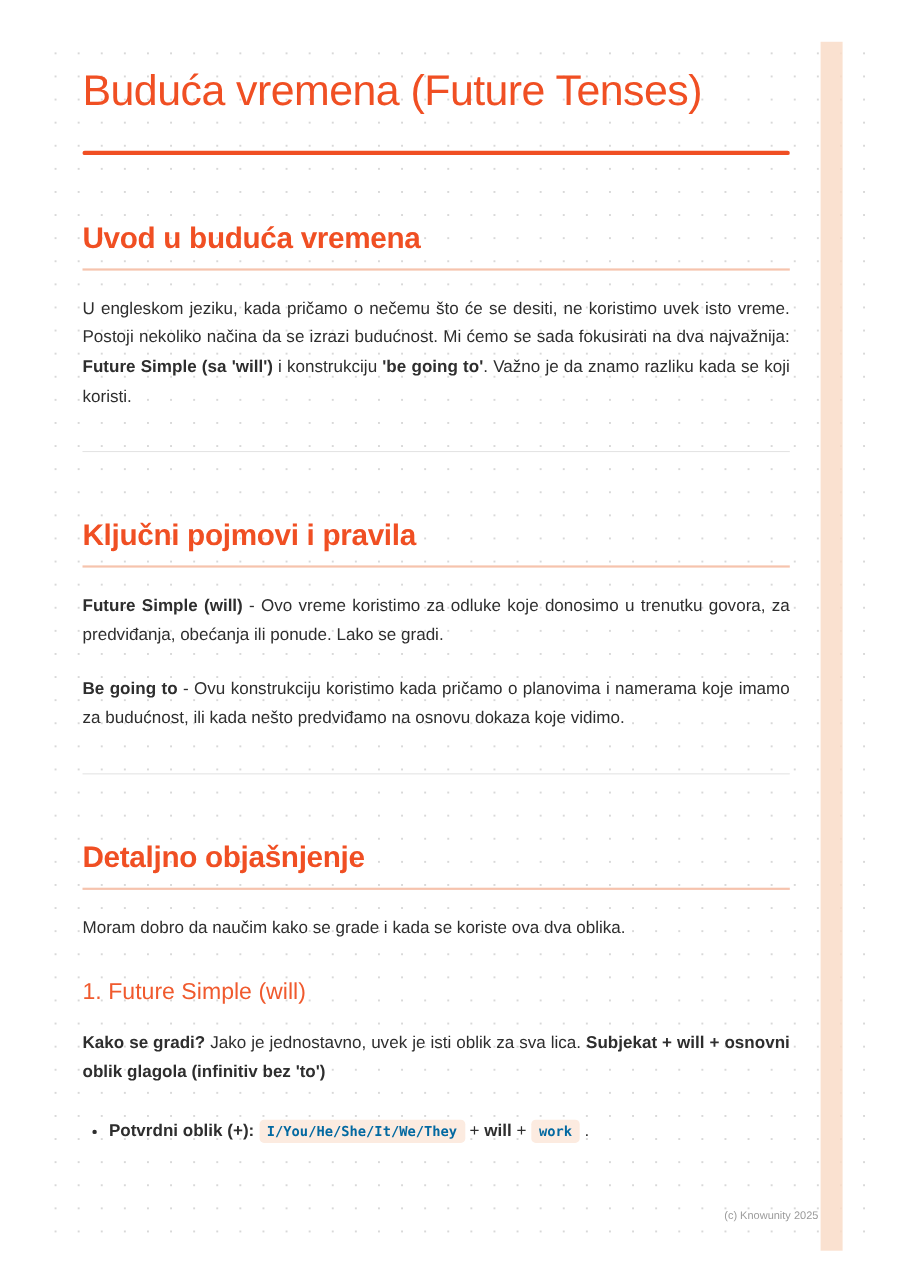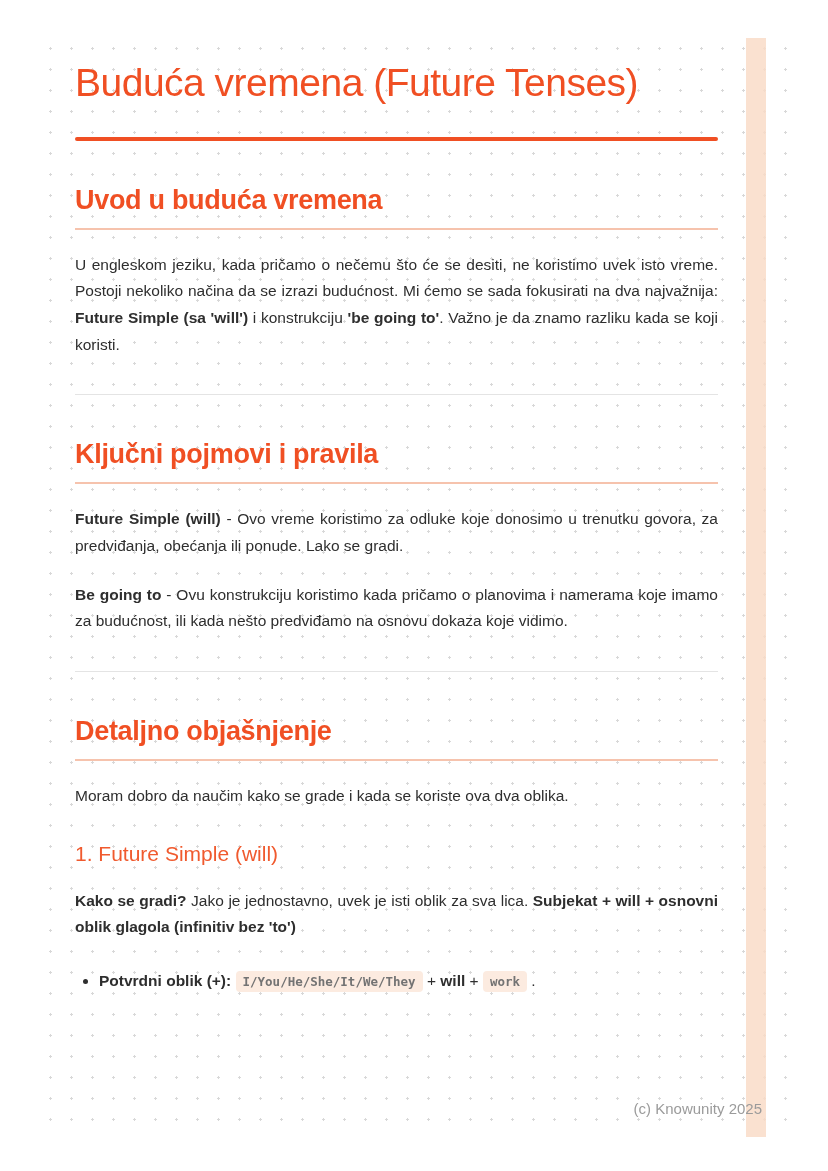--- a/index.html
+++ b/index.html
@@ -42,21 +42,21 @@
     height: 4px;
     background: #f04f23;
     border-radius: 2px;
     margin-top: 30px;
   }
   h2.section-heading {
     color: #f04f23;
     font-size: 27px;
     font-weight: bold;
     letter-spacing: -0.3px;
-    margin-top: 44px;
+    margin-top: 60px;
     padding-bottom: 12px;
     border-bottom: 2px solid #f6c3ad;
   }
   h3.sub-heading {
     color: #f05a2e;
     font-size: 21px;
     font-weight: normal;
     margin-top: 32px;
   }
   p.para {
@@ -69,21 +69,21 @@
     border: none;
     border-top: 1px solid #e4e4e4;
     margin-top: 36px;
   }
   .b { font-weight: bold; }
   .i { font-style: italic; }
   code.chip {
     font-family: "DejaVu Sans Mono", "Liberation Mono", monospace;
     font-size: 12.5px;
     font-weight: bold;
-    color: #737373;
+    color: #0369a1;
     background: #fcebe0;
     padding: 3px 7px;
     border-radius: 4px;
     white-space: nowrap;
   }
   ul.main-list {
     margin: 24px 0 0 4px;
     padding-left: 20px;
     list-style-type: disc;
   }
@@ -97,22 +97,22 @@
     list-style-type: circle;
   }
   ul.sub-list > li {
     font-size: 15.5px;
     line-height: 1.6;
     margin-bottom: 13px;
   }
   .footer-credit {
     position: absolute;
     top: 1100px;
-    right: 66px;
-    font-size: 15px;
+    right: 84px;
+    font-size: 10px;
     color: #9b9b9b;
   }
 </style>
 </head>
 <body>
 
 <div class="dot-grid"></div>
 <div class="side-stripe"></div>
 
 <div class="content">

